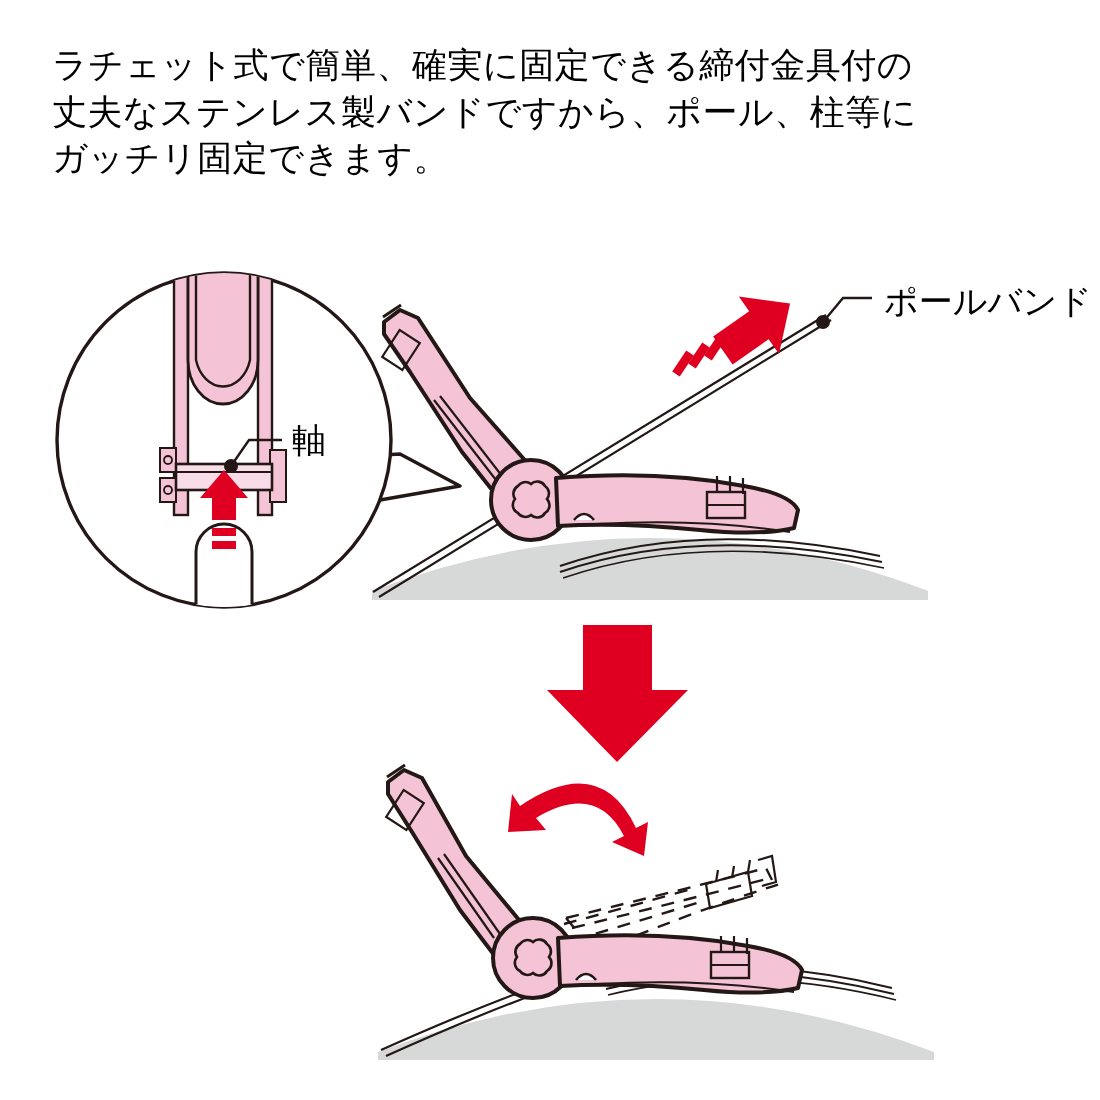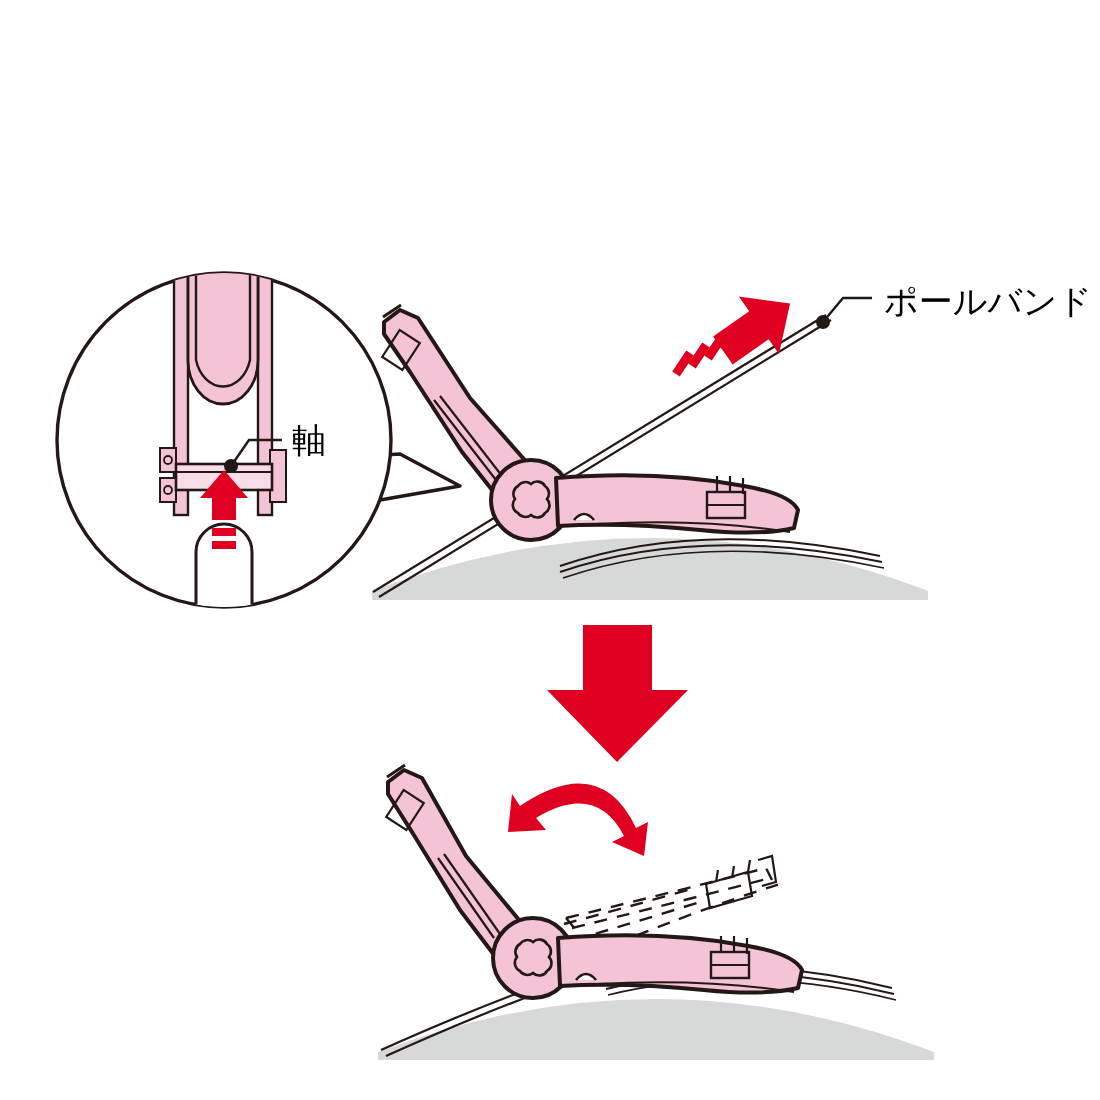--- a/index.html
+++ b/index.html
@@ -40,20 +40,23 @@
   .lbl {
     font-family: "DejaVu Sans", "Liberation Sans", sans-serif;
     fill: #000000;
   }
 </style>
 </head>
 <body>
 
 <div id="page">
 
+  <div id="caption">ラチェット式で簡単、確実に固定できる締付金具付の
+丈夫なステンレス製バンドですから、ポール、柱等に
+ガッチリ固定できます。</div>
 
   <svg id="figure" viewBox="0 0 1100 1100" xmlns="http://www.w3.org/2000/svg">
 
     <defs>
       <clipPath id="clipCircle">
         <circle cx="224" cy="440" r="167"></circle>
       </clipPath>
       <clipPath id="clipUpperGround">
         <path d="M360 430 L940 430 L940 600 L360 600 Z"></path>
       </clipPath>

